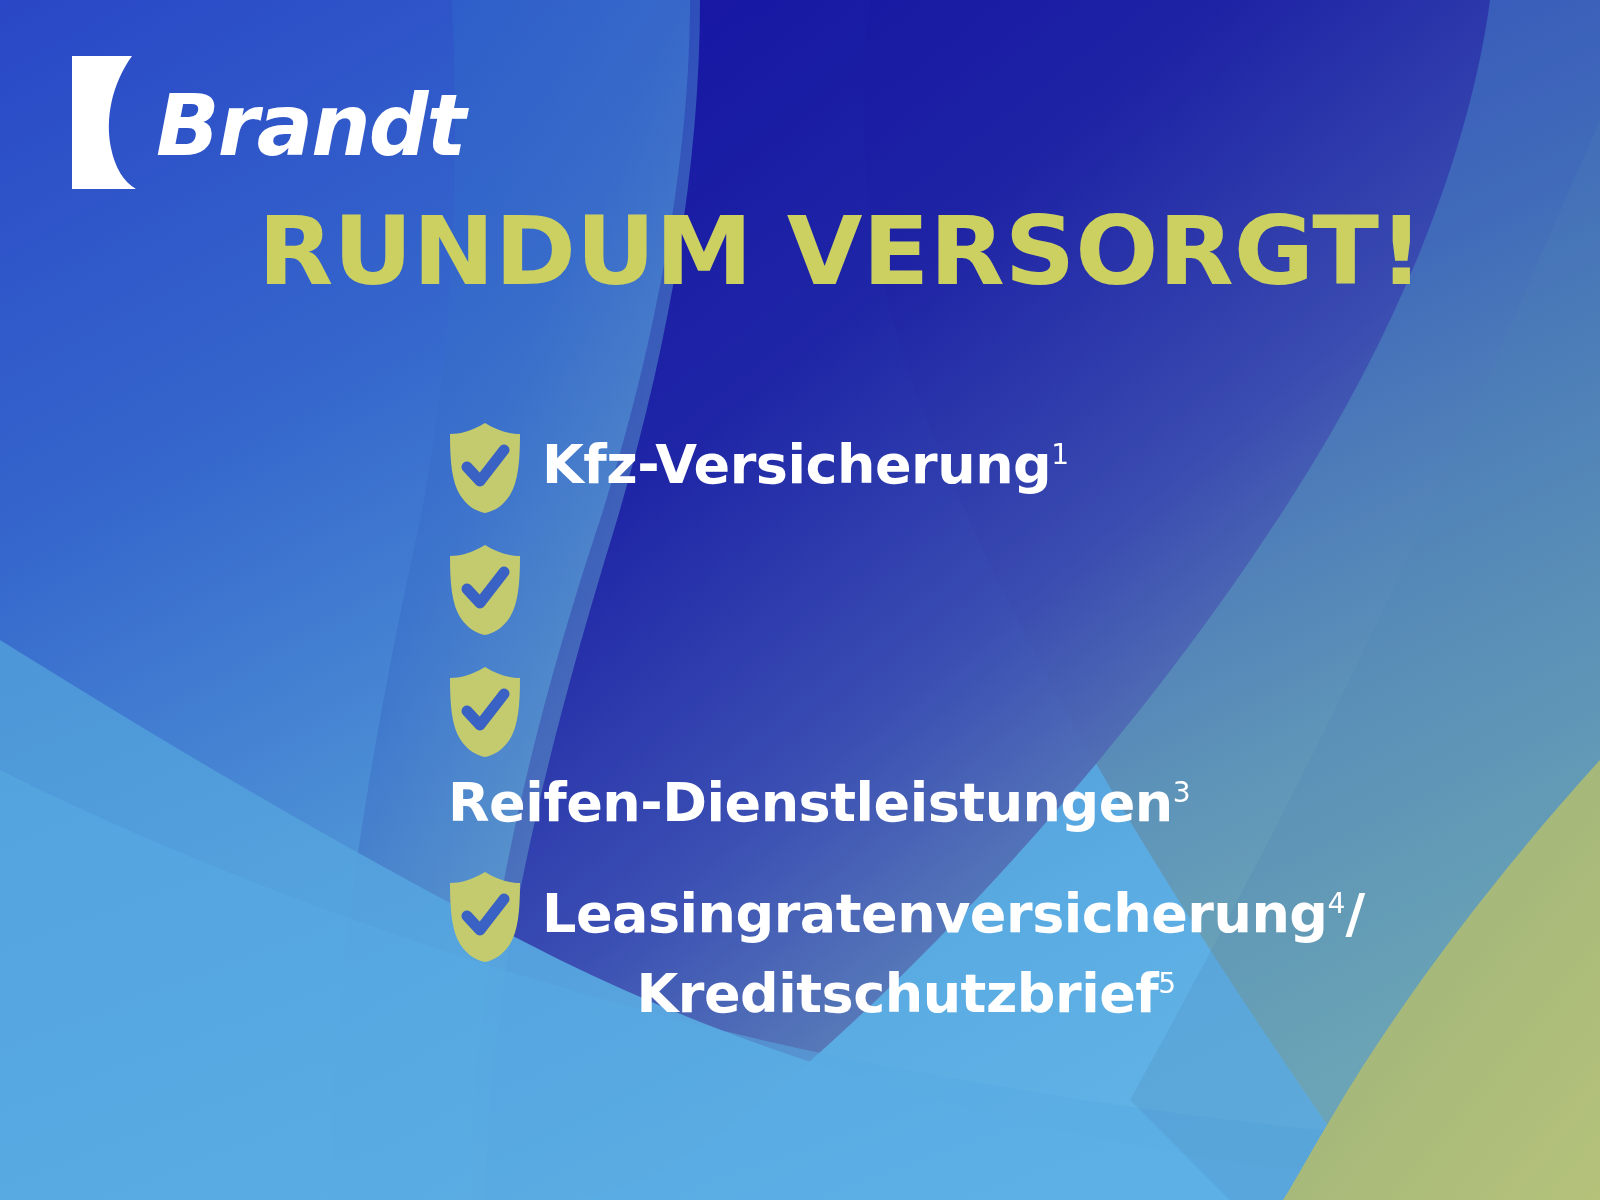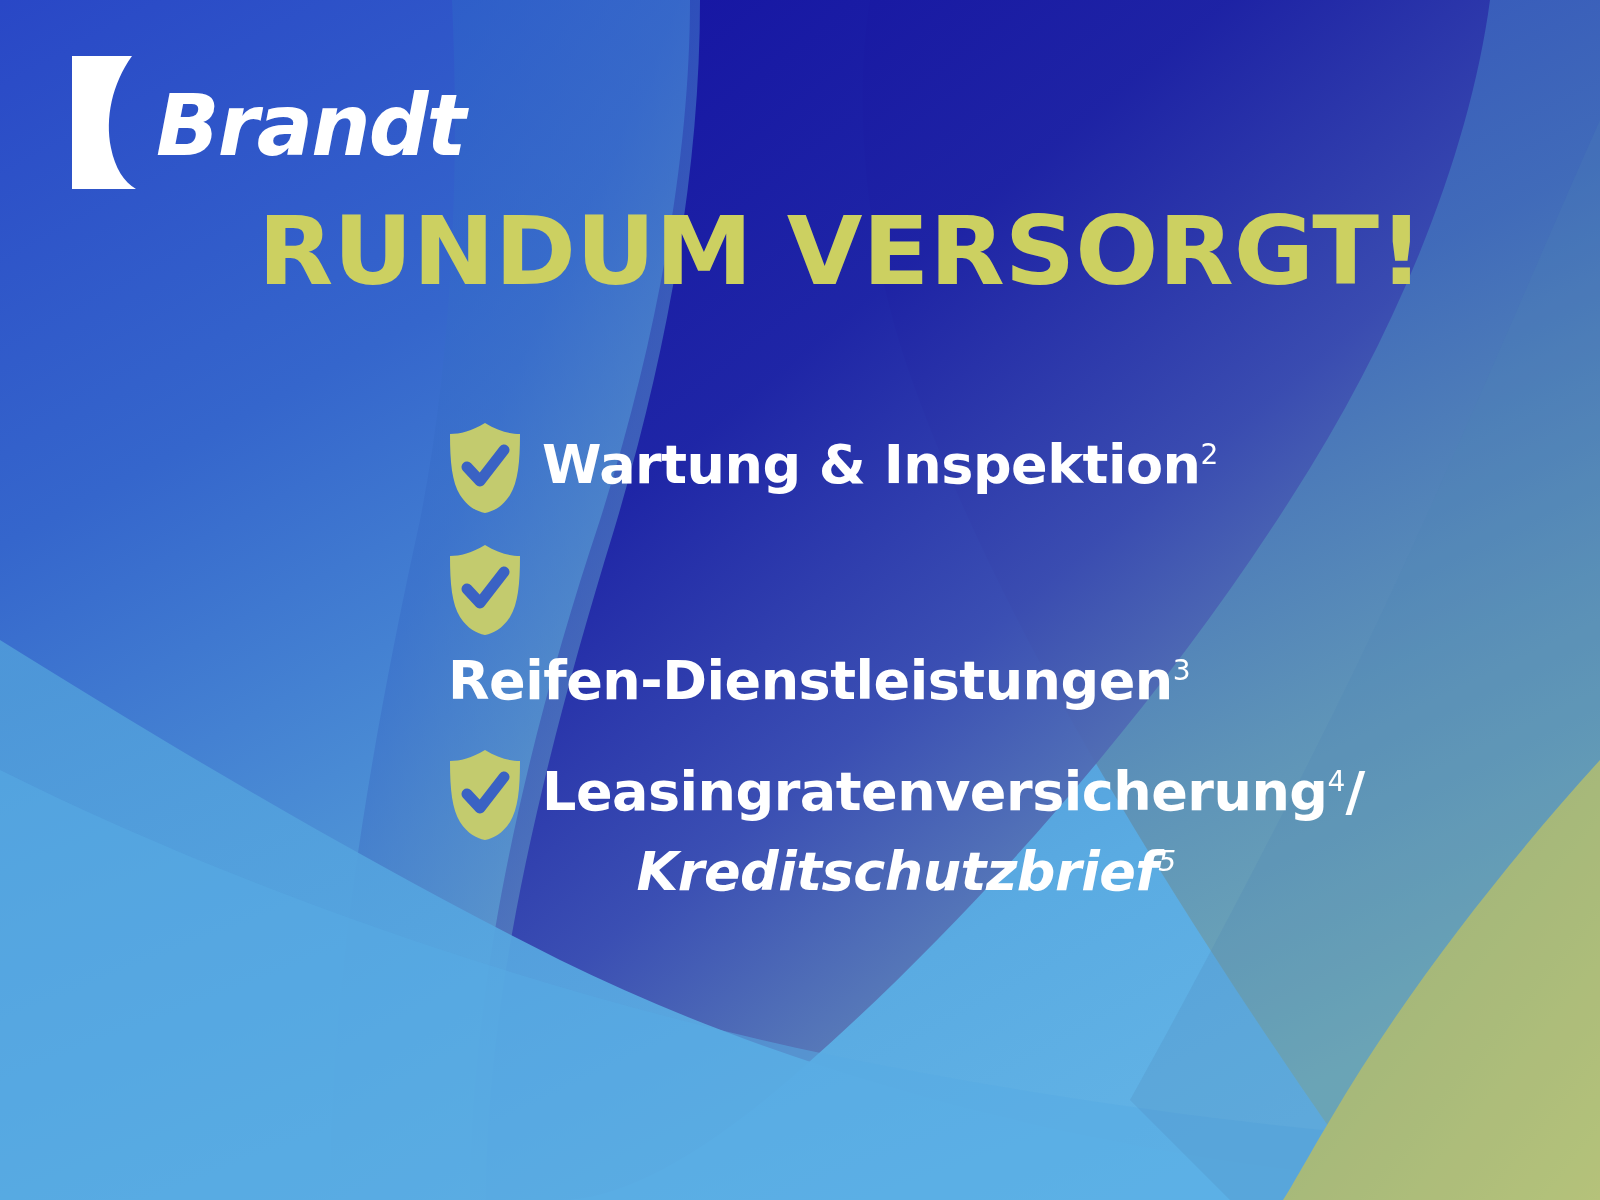--- a/index.html
+++ b/index.html
@@ -113,21 +113,21 @@
     vertical-align: super;
     line-height: 0;
     letter-spacing: 0;
   }
   .slash {
     font-weight: bold;
   }
   
   .feature.last .feature-text { margin-left: -94px; }
   .feature.last .line1 { margin-left: 94px; display: block; }
-  .feature.last .line2 { display: block; margin-top: 6px; font-style: italic; }
+  .feature.last .line2 { display: block; margin-top: 6px; }
 </style>
 </head>
 <body>
 
 <div id="stage">
 
   <svg class="bg-svg" viewBox="0 0 1600 1200" preserveAspectRatio="none">
     <defs>
       <linearGradient id="gBase" x1="0" y1="0" x2="0.72" y2="1">
         <stop offset="0" stop-color="#2947c6"></stop>
@@ -222,31 +222,39 @@
                C 43 112 52 126 64 133
                L 0 133 Z" fill="#ffffff"></path>
     </svg>
     <span id="logo-word">Brandt</span>
   </div>
 
   <div id="headline">RUNDUM VERSORGT!</div>
 
   <div id="features">
 
+    <div class="feature f1">
+      <svg class="shield" viewBox="0 0 74 92">
+        <path d="M 37 1 C 24 9 12 12 2 12 C 2 40 4 60 12 73
+                 C 20 85 28 89 37 91 C 46 89 54 85 62 73
+                 C 70 60 72 40 72 12 C 62 12 50 9 37 1 Z" fill="#c3cb6e"></path>
+        <path d="M 19 45 L 32 59 L 56 28" stroke="#3a62c4" stroke-width="11" fill="none" stroke-linecap="round" stroke-linejoin="round"></path>
+      </svg>
+      <div class="feature-text">
+        <span>Kfz-Versicherung</span><sup>1</sup>
+      </div>
+    </div>
 
     <div class="feature f2">
       <svg class="shield" viewBox="0 0 74 92">
         <path d="M 37 1 C 24 9 12 12 2 12 C 2 40 4 60 12 73
                  C 20 85 28 89 37 91 C 46 89 54 85 62 73
                  C 70 60 72 40 72 12 C 62 12 50 9 37 1 Z" fill="#c3cb6e"></path>
         <path d="M 19 45 L 32 59 L 56 28" stroke="#3a62c4" stroke-width="11" fill="none" stroke-linecap="round" stroke-linejoin="round"></path>
       </svg>
-      <div class="feature-text">
-        <span>Wartung &amp; Inspektion</span><sup>2</sup>
-      </div>
     </div>
 
     <div class="feature f3">
       <svg class="shield" viewBox="0 0 74 92">
         <path d="M 37 1 C 24 9 12 12 2 12 C 2 40 4 60 12 73
                  C 20 85 28 89 37 91 C 46 89 54 85 62 73
                  C 70 60 72 40 72 12 C 62 12 50 9 37 1 Z" fill="#c3cb6e"></path>
         <path d="M 19 45 L 32 59 L 56 28" stroke="#3a62c4" stroke-width="11" fill="none" stroke-linecap="round" stroke-linejoin="round"></path>
       </svg>
       <div class="feature-text">

